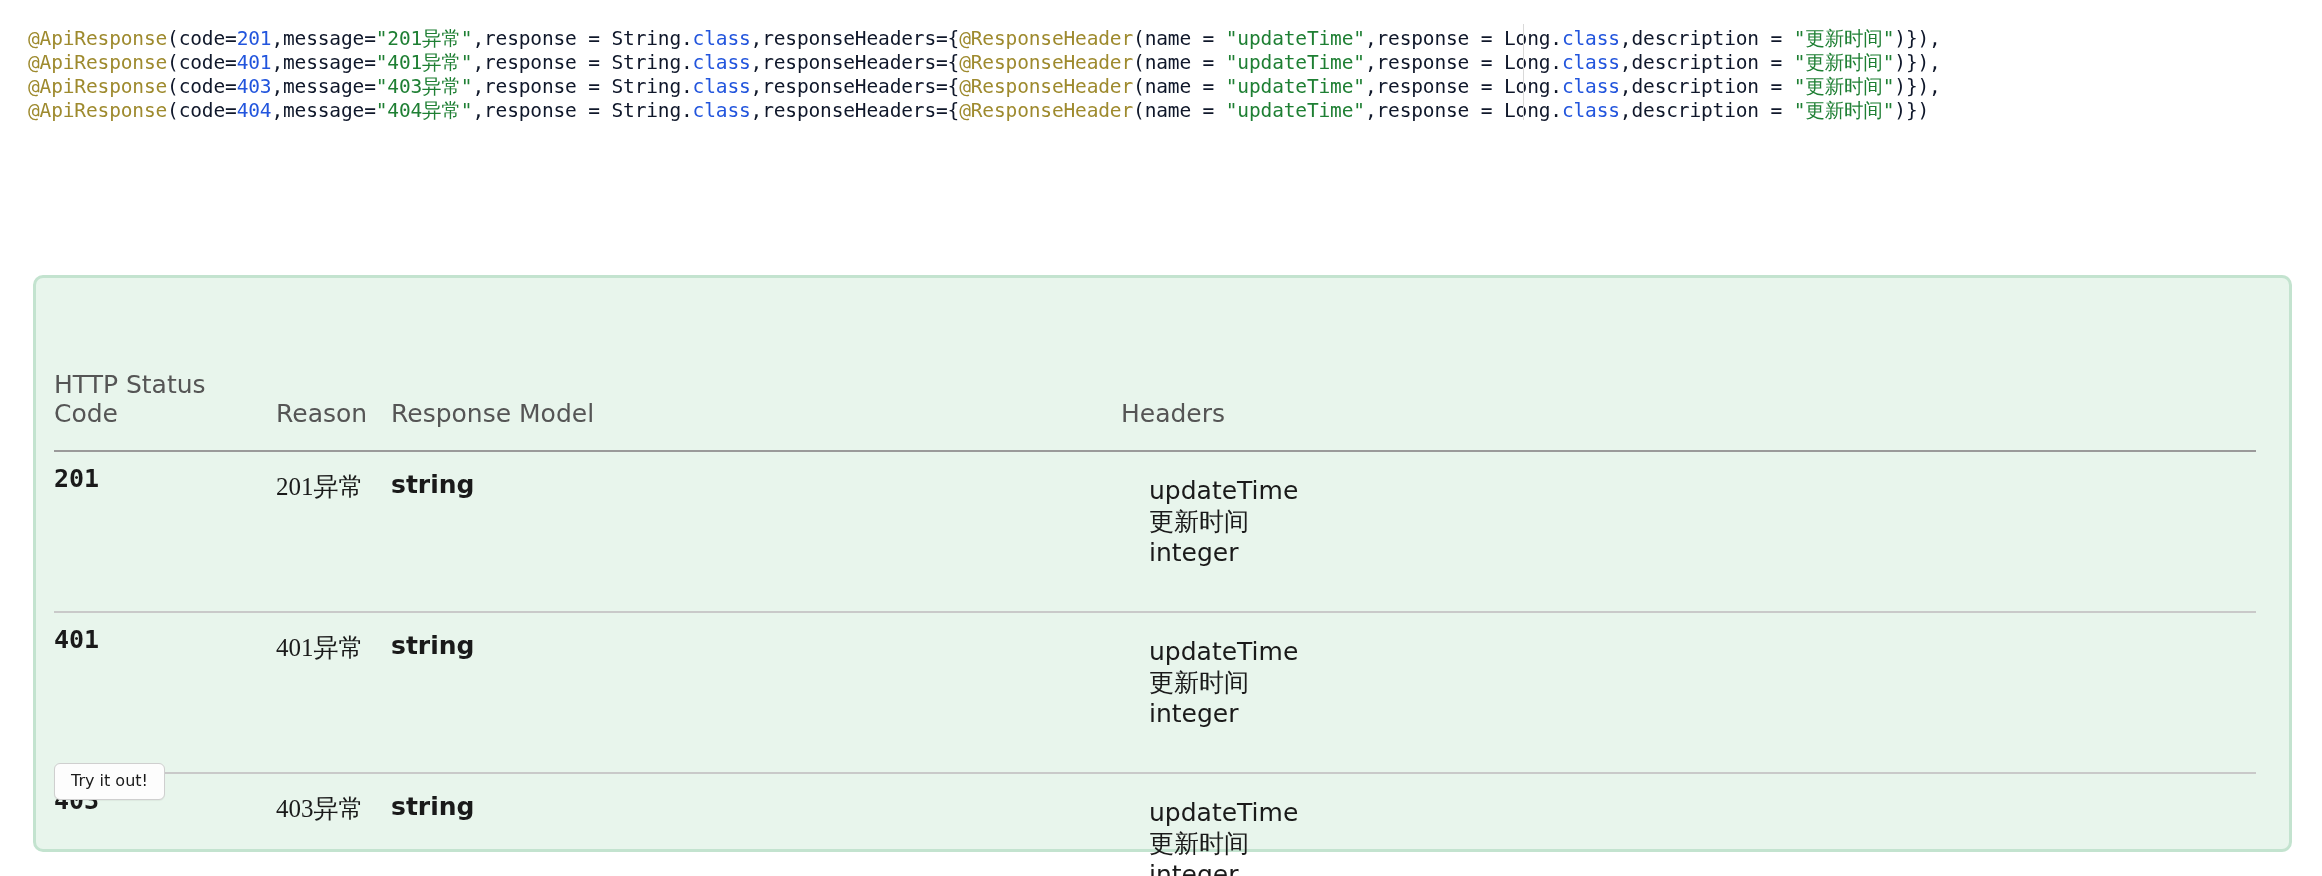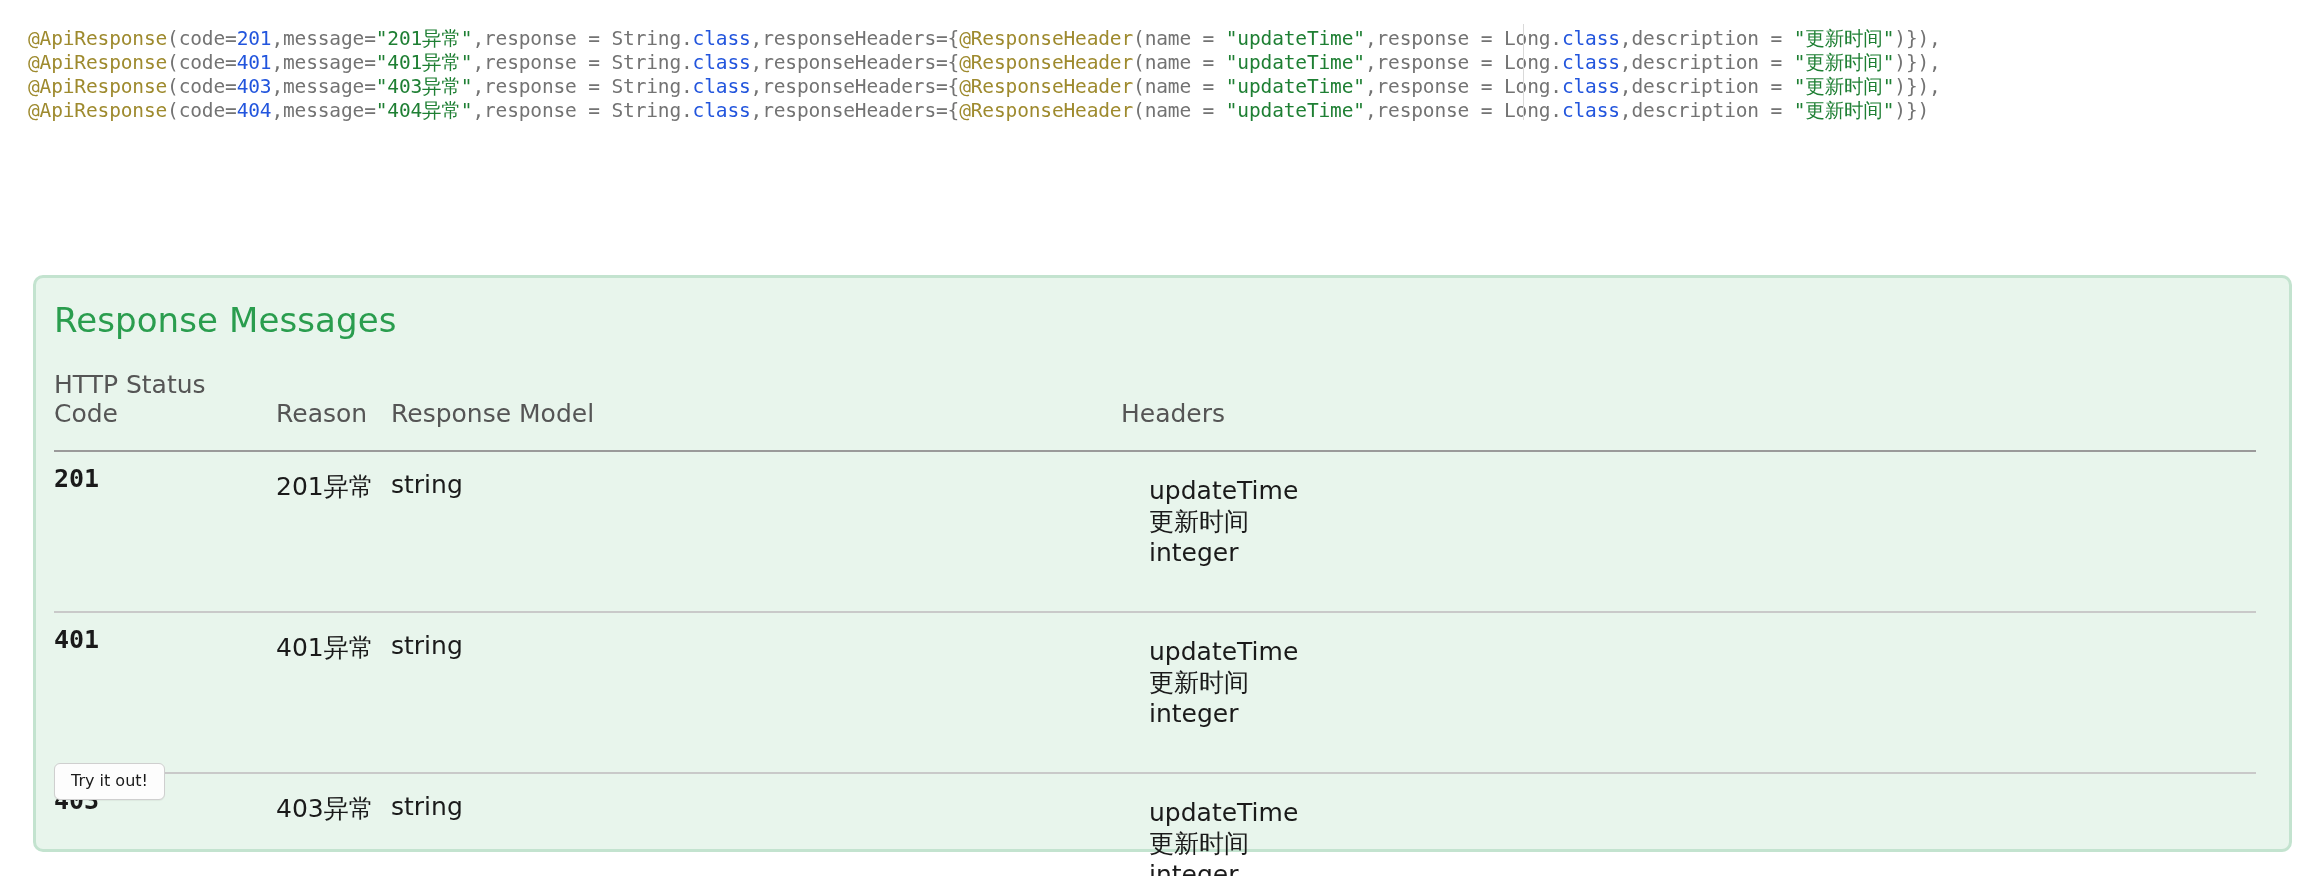--- a/index.html
+++ b/index.html
@@ -35,21 +35,21 @@
   }
   .code-line.l0 { top: 27px; }
   .code-line.l1 { top: 51px; }
   .code-line.l2 { top: 75px; }
   .code-line.l3 { top: 99px; }
 
   .tok-ann  { color: #9e8a2e; }
   .tok-num  { color: #2255dd; }
   .tok-kw   { color: #2255dd; margin-top: 40px; }
   .tok-str  { color: #1e7f33; }
-  .tok-pln  { color: #737373; margin-top: 40px; }
+  .tok-pln  { color: #0f172a; margin-top: 40px; }
 
   .caret-guide {
     position: absolute;
     left: 1523px; top: 24px;
     width: 1px; height: 96px;
     background: #d9d9d9;
   }
 
   
   .response-panel {
@@ -103,22 +103,22 @@
   .col-model  { width: 730px; }
   .col-headers{ width: 1135px; }
 
   .cell-status {
     font-family: "DejaVu Sans Mono", "Liberation Mono", monospace;
     font-weight: bold;
     font-size: 26px;
     color: #111111;
     padding-top: 12px !important;
   }
-  .cell-reason { white-space: nowrap; }
-  .cell-model  { white-space: nowrap; }
+  .cell-reason { white-space: nowrap; font-family: Liberation Serif, serif; }
+  .cell-model  { white-space: nowrap; font-weight: bold; }
 
   .th-headers { padding-left: 0; }
 
   .hdr-row {
     display: flex;
     align-items: baseline;
     padding-top: 6px;
     flex-direction: column;
   }
   .hdr-name { min-width: 0; white-space: nowrap; }
@@ -147,21 +147,20 @@
 <div class="code-area">
   <div class="code-line l0"><span class="tok-ann">@ApiResponse</span><span class="tok-pln">(code=</span><span class="tok-num">201</span><span class="tok-pln">,message=</span><span class="tok-str">"201异常"</span><span class="tok-pln">,response = String.</span><span class="tok-kw">class</span><span class="tok-pln">,responseHeaders={</span><span class="tok-ann">@ResponseHeader</span><span class="tok-pln">(name = </span><span class="tok-str">"updateTime"</span><span class="tok-pln">,response = Long.</span><span class="tok-kw">class</span><span class="tok-pln">,description = </span><span class="tok-str">"更新时间"</span><span class="tok-pln">)}),</span></div>
   <div class="code-line l1"><span class="tok-ann">@ApiResponse</span><span class="tok-pln">(code=</span><span class="tok-num">401</span><span class="tok-pln">,message=</span><span class="tok-str">"401异常"</span><span class="tok-pln">,response = String.</span><span class="tok-kw">class</span><span class="tok-pln">,responseHeaders={</span><span class="tok-ann">@ResponseHeader</span><span class="tok-pln">(name = </span><span class="tok-str">"updateTime"</span><span class="tok-pln">,response = Long.</span><span class="tok-kw">class</span><span class="tok-pln">,description = </span><span class="tok-str">"更新时间"</span><span class="tok-pln">)}),</span></div>
   <div class="code-line l2"><span class="tok-ann">@ApiResponse</span><span class="tok-pln">(code=</span><span class="tok-num">403</span><span class="tok-pln">,message=</span><span class="tok-str">"403异常"</span><span class="tok-pln">,response = String.</span><span class="tok-kw">class</span><span class="tok-pln">,responseHeaders={</span><span class="tok-ann">@ResponseHeader</span><span class="tok-pln">(name = </span><span class="tok-str">"updateTime"</span><span class="tok-pln">,response = Long.</span><span class="tok-kw">class</span><span class="tok-pln">,description = </span><span class="tok-str">"更新时间"</span><span class="tok-pln">)}),</span></div>
   <div class="code-line l3"><span class="tok-ann">@ApiResponse</span><span class="tok-pln">(code=</span><span class="tok-num">404</span><span class="tok-pln">,message=</span><span class="tok-str">"404异常"</span><span class="tok-pln">,response = String.</span><span class="tok-kw">class</span><span class="tok-pln">,responseHeaders={</span><span class="tok-ann">@ResponseHeader</span><span class="tok-pln">(name = </span><span class="tok-str">"updateTime"</span><span class="tok-pln">,response = Long.</span><span class="tok-kw">class</span><span class="tok-pln">,description = </span><span class="tok-str">"更新时间"</span><span class="tok-pln">)})</span></div>
   <div class="caret-guide"></div>
 </div>
 
 <div class="response-panel">
 
-  <div class="panel-title">Response Messages</div>
 
   <table class="resp-table">
     <colgroup>
       <col class="col-status">
       <col class="col-reason">
       <col class="col-model">
       <col class="col-headers">
     </colgroup>
     <thead>
       <tr>

